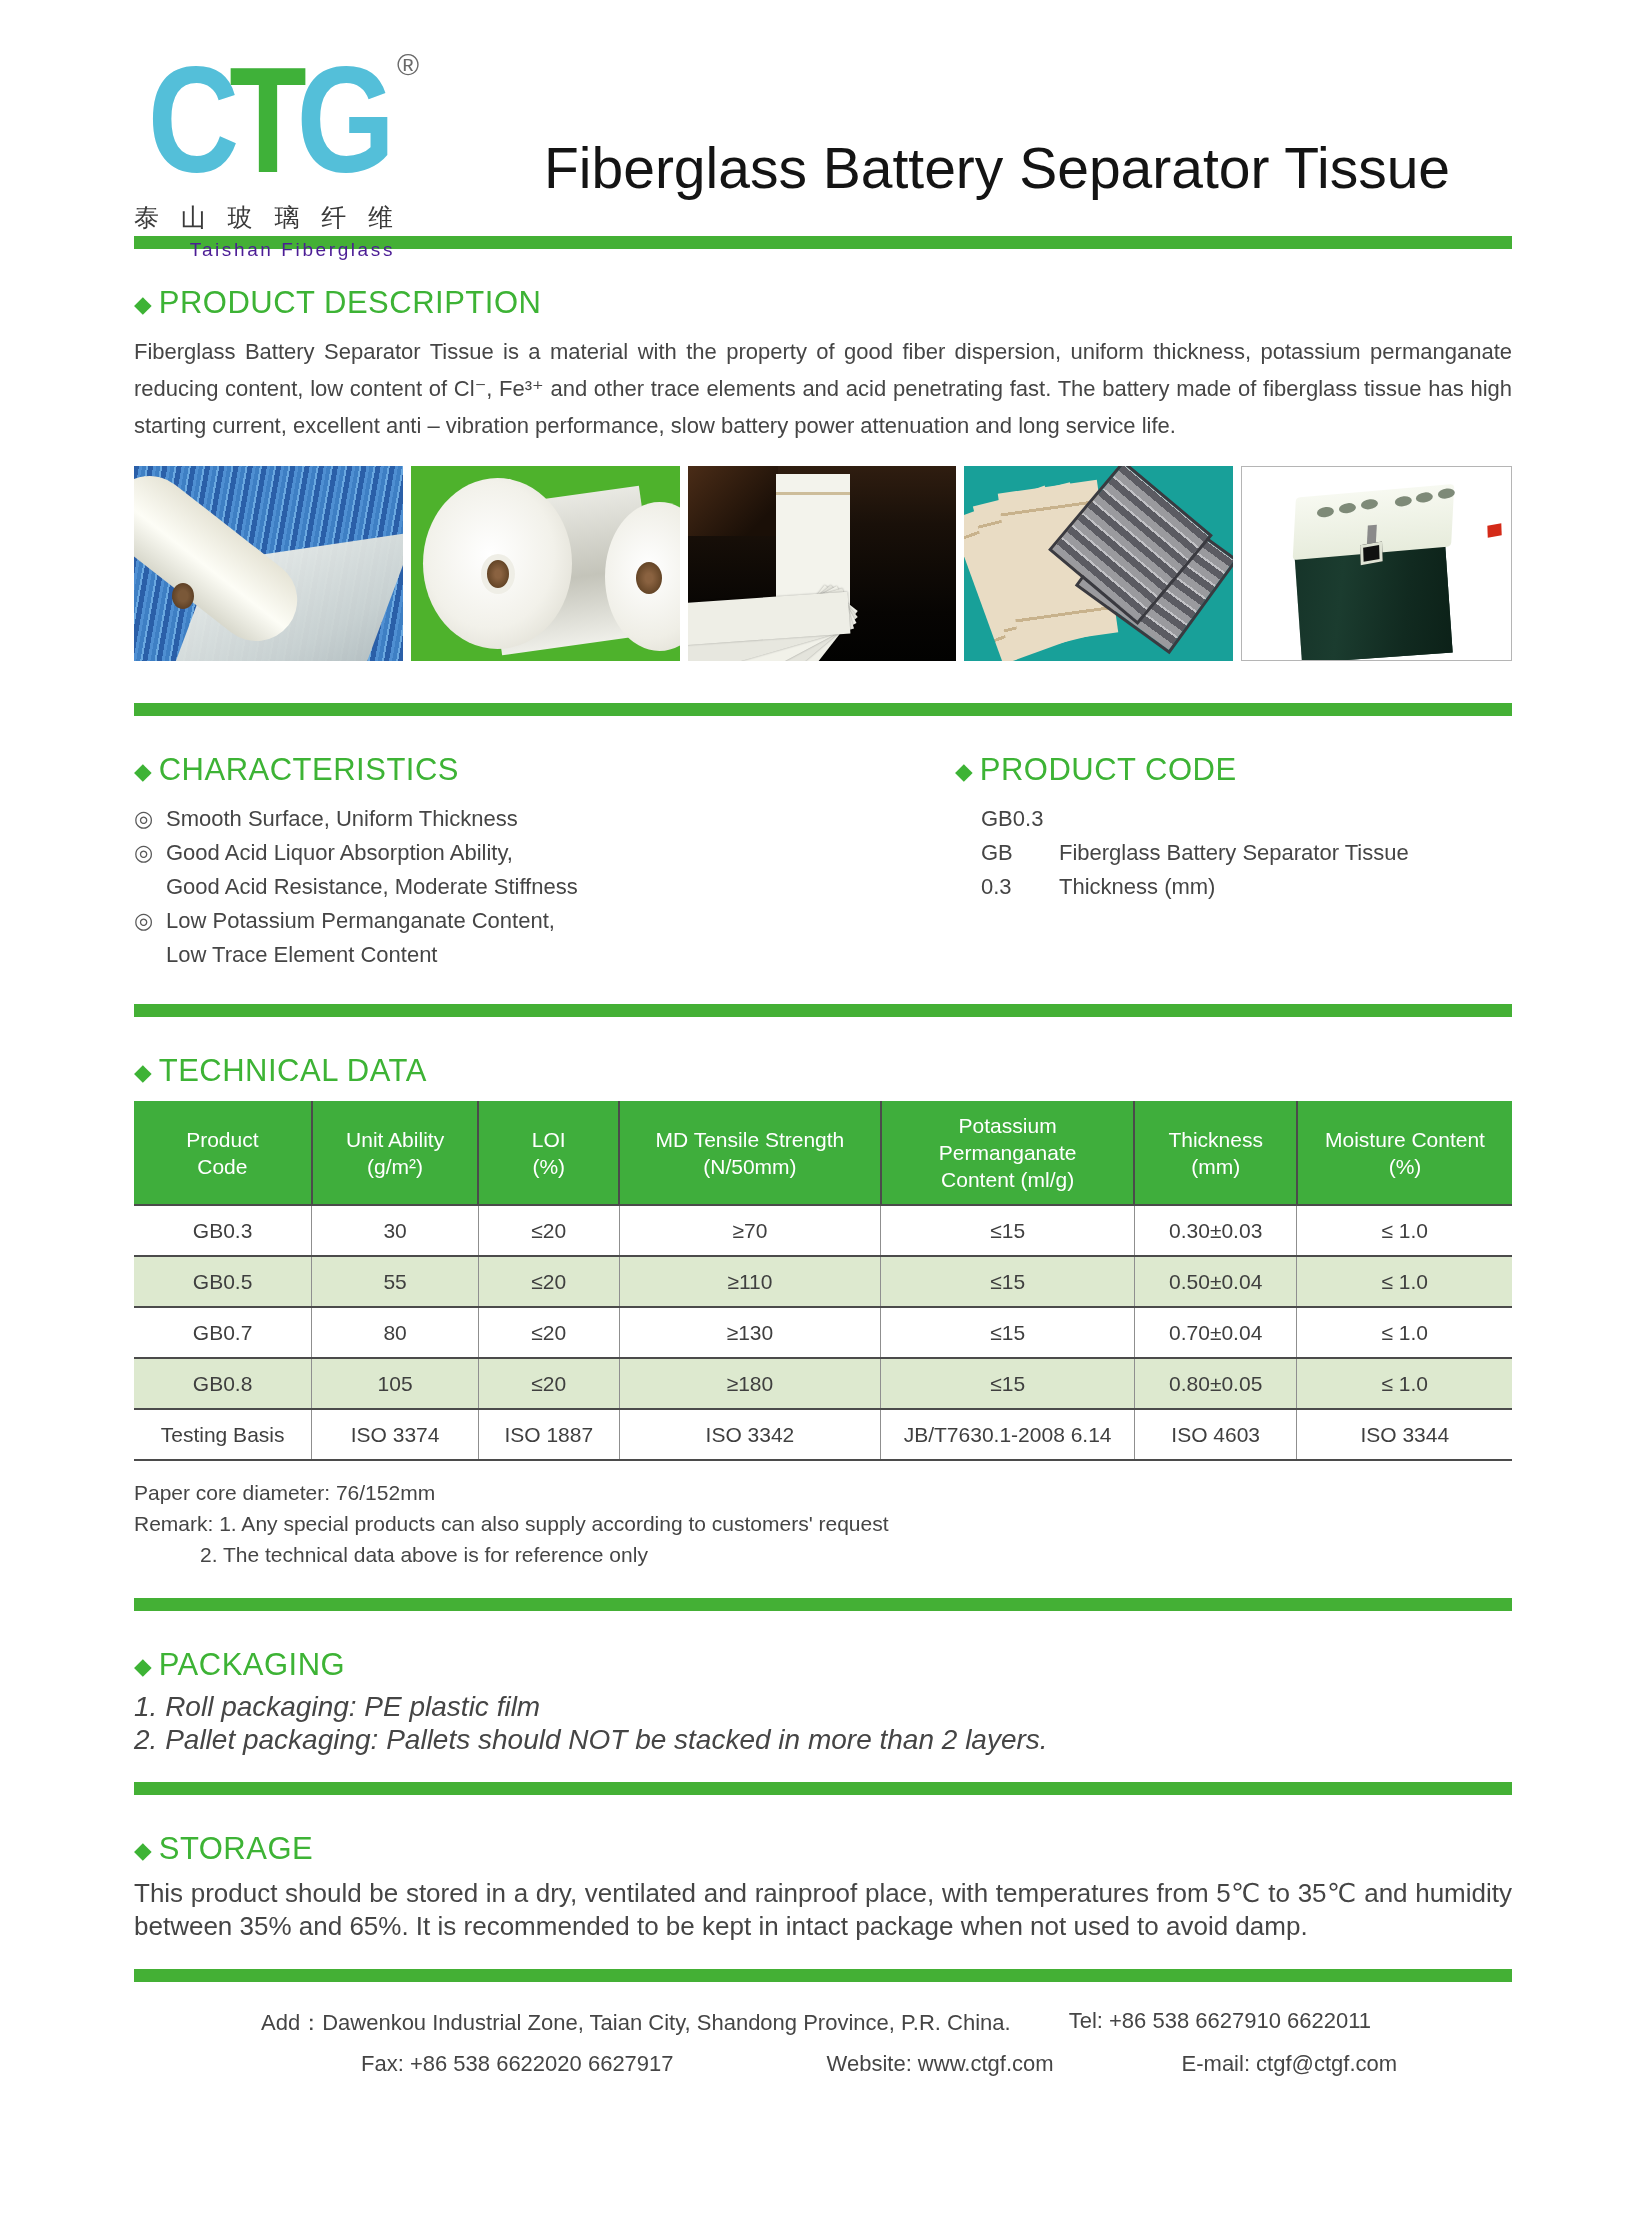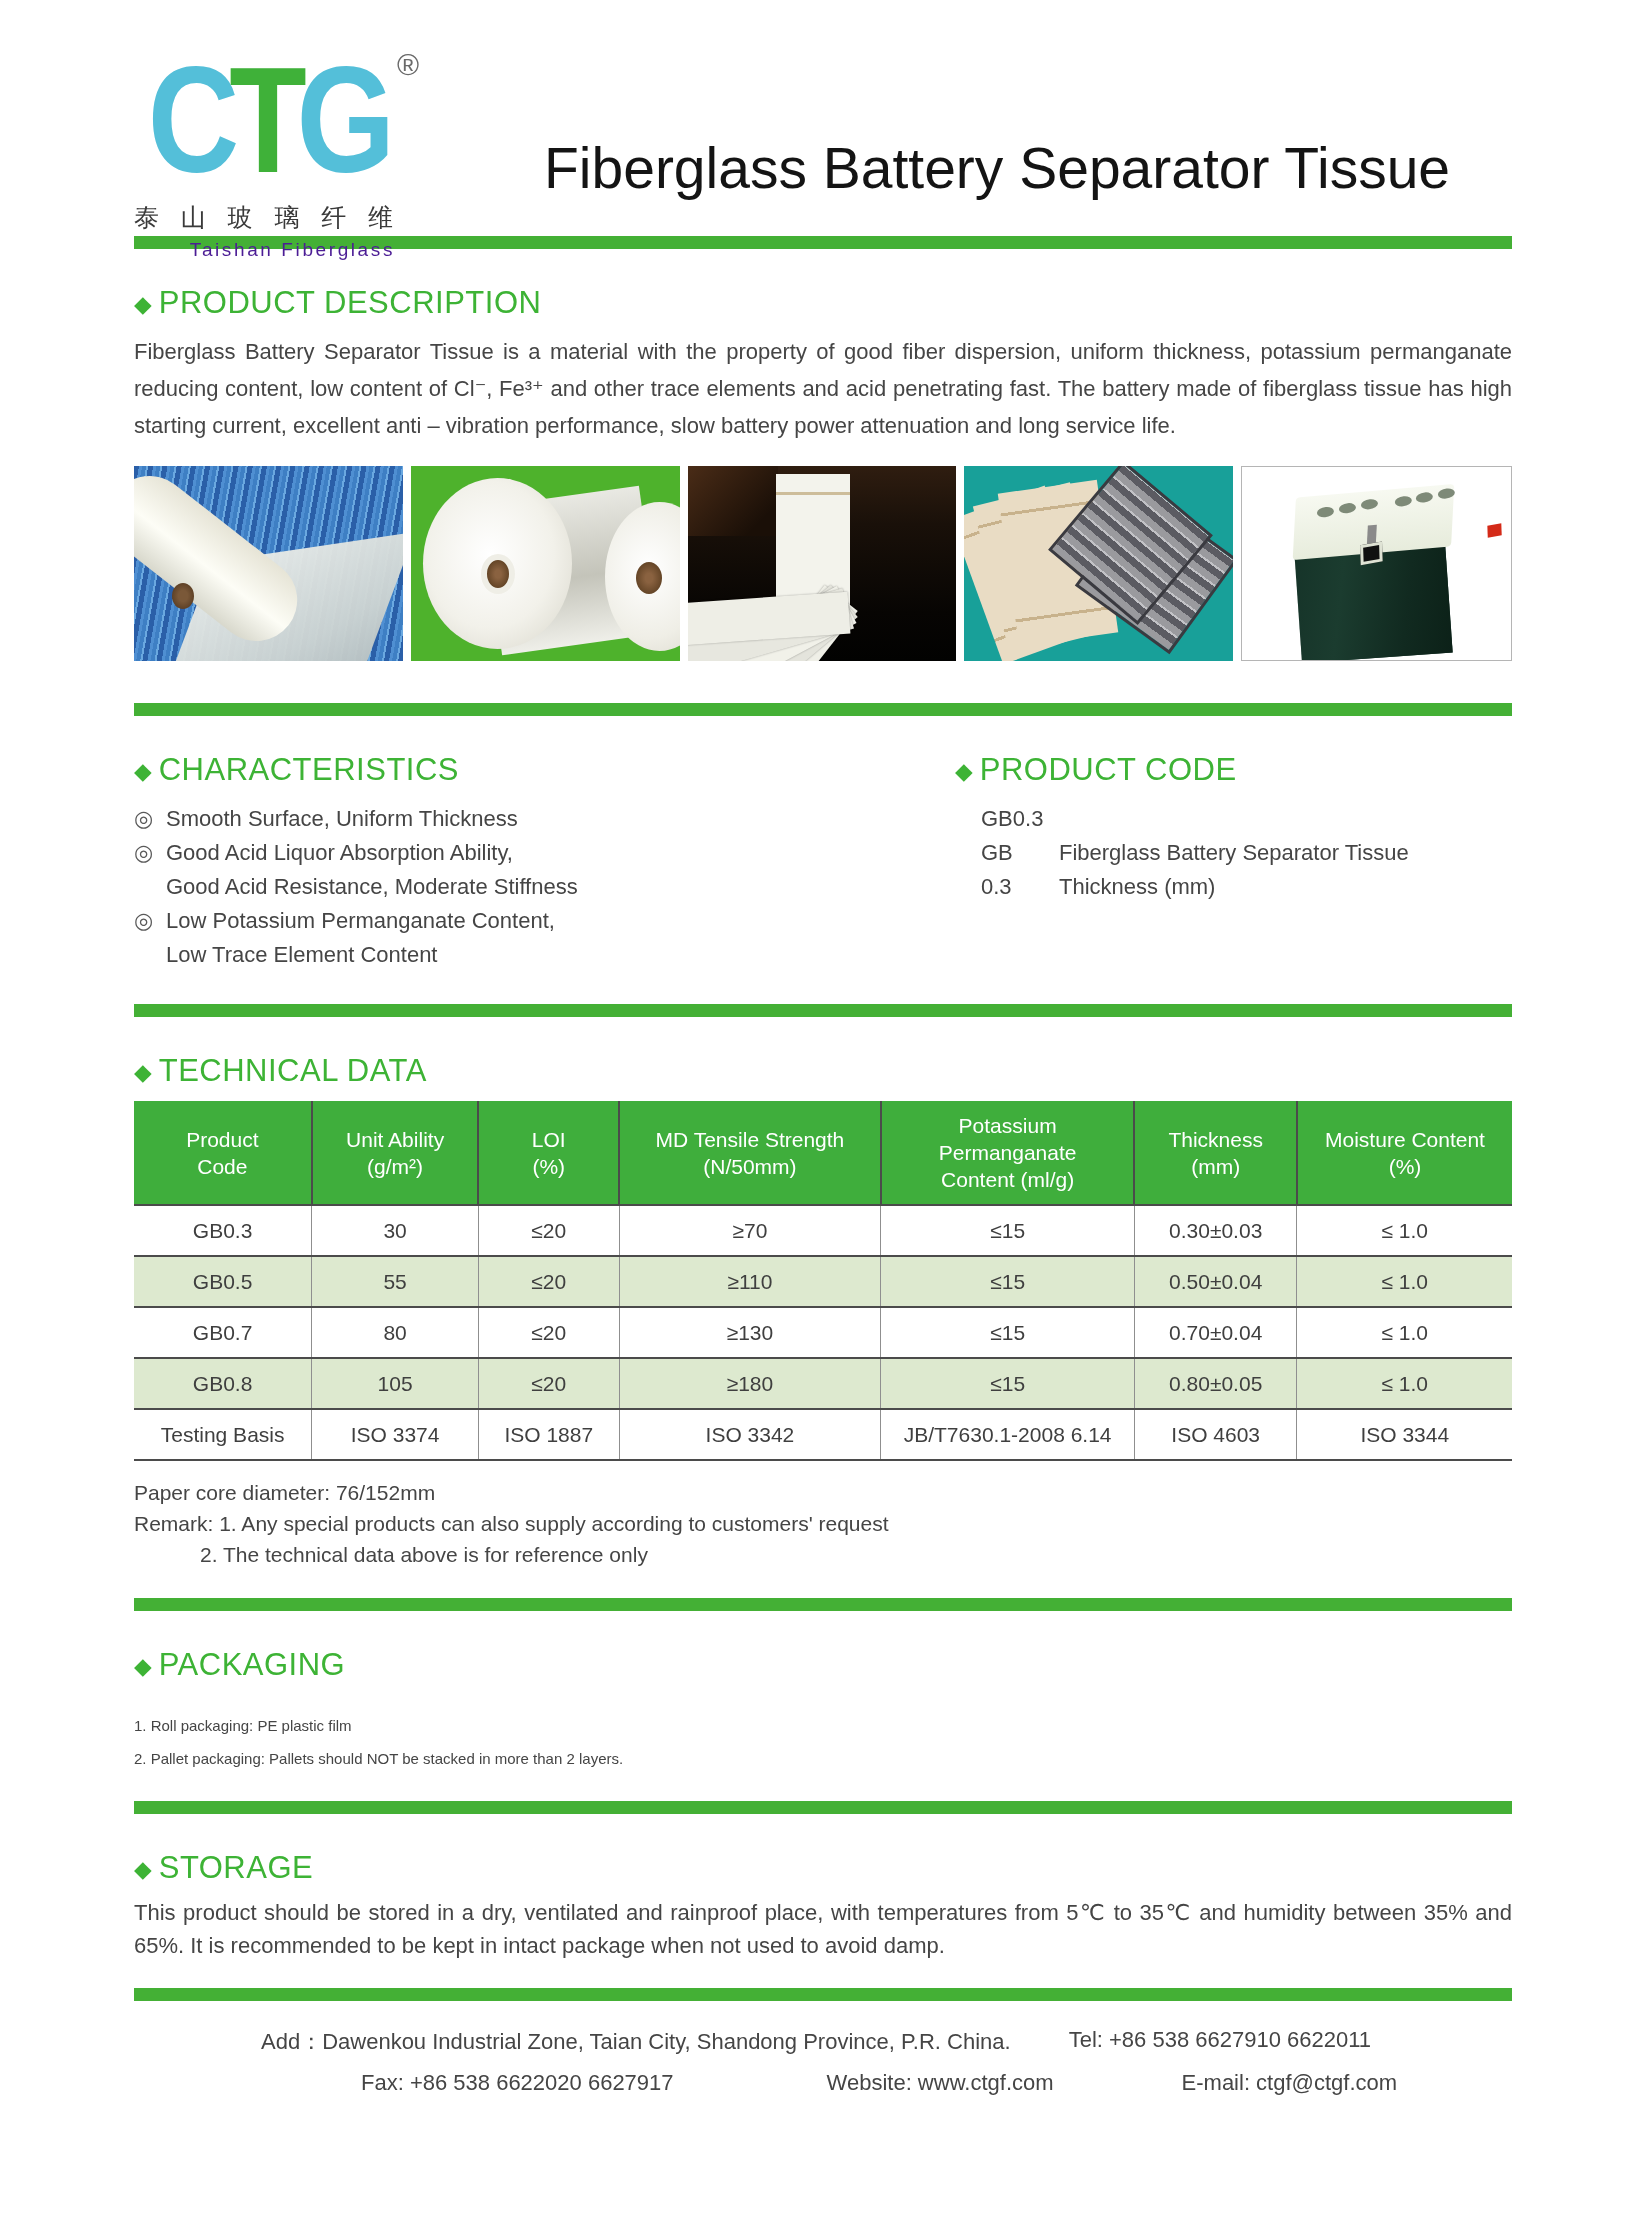--- a/index.html
+++ b/index.html
@@ -146,22 +146,22 @@
   }
   .tech-table tbody td:first-child { border-left:none; }
   .tech-table tbody tr:last-child td { border-bottom:2px solid #4b4b4b; }
   .tech-table tbody tr:nth-child(2) td, .tech-table tbody tr:nth-child(4) td { background:var(--table-row-green); }
   .th-line { display:block; }
   .th-line:empty { display:none; }
   .tech-notes { margin-top:16px; font-size:21px; line-height:31px; color:#454545; }
   .tech-notes .note-indent { padding-left:66px; }
 
   
-  .pack-list { margin-top:26px; font-size:15px; line-height:33px; color:#454545; }
-  .storage-body { margin-top:10px; font-size:22px; line-height:33px; color:#454545; text-align:justify; }
+  .pack-list { margin-top:7px; font-size:28px; line-height:33px; color:#454545;font-style:italic; }
+  .storage-body { margin-top:10px; font-size:26px; line-height:33px; color:#454545; text-align:justify; }
 
   
   .footer { margin-top:26px; font-size:22px; color:#454545; }
   .footer-line1 { display:flex; padding-left:127px; }
   .footer-line1 .gap { width:58px; flex:0 0 auto; }
   .footer-line2 { display:flex; padding-left:227px; margin-top:13px;gap:16px; }
   .footer-line2 .gap1 { width:121px; flex:0 0 auto; }
   .footer-line2 .gap2 { width:96px; flex:0 0 auto; }
 </style>
 </head>

